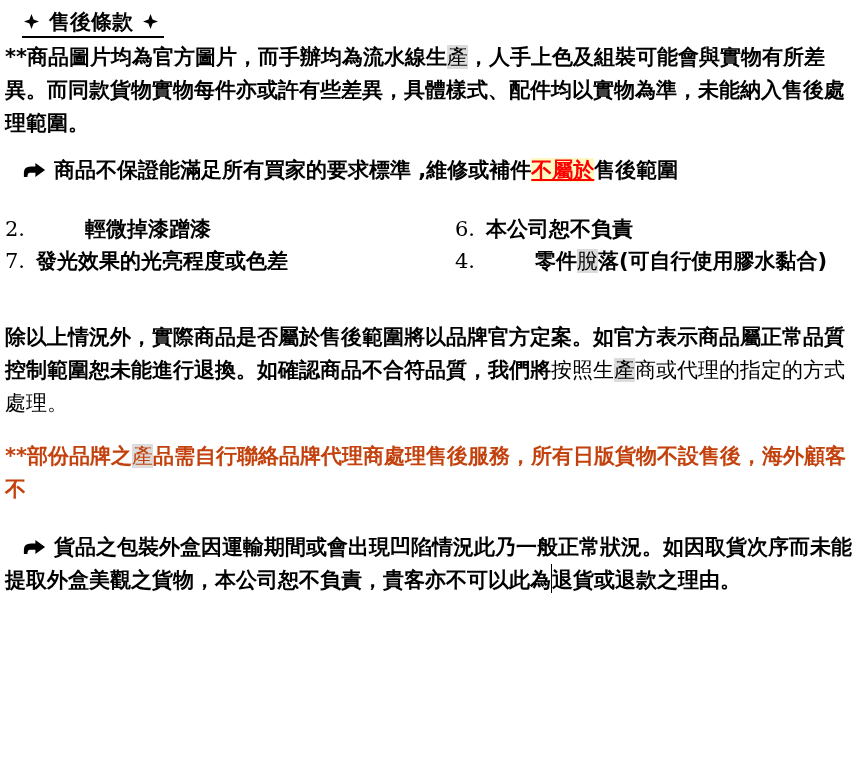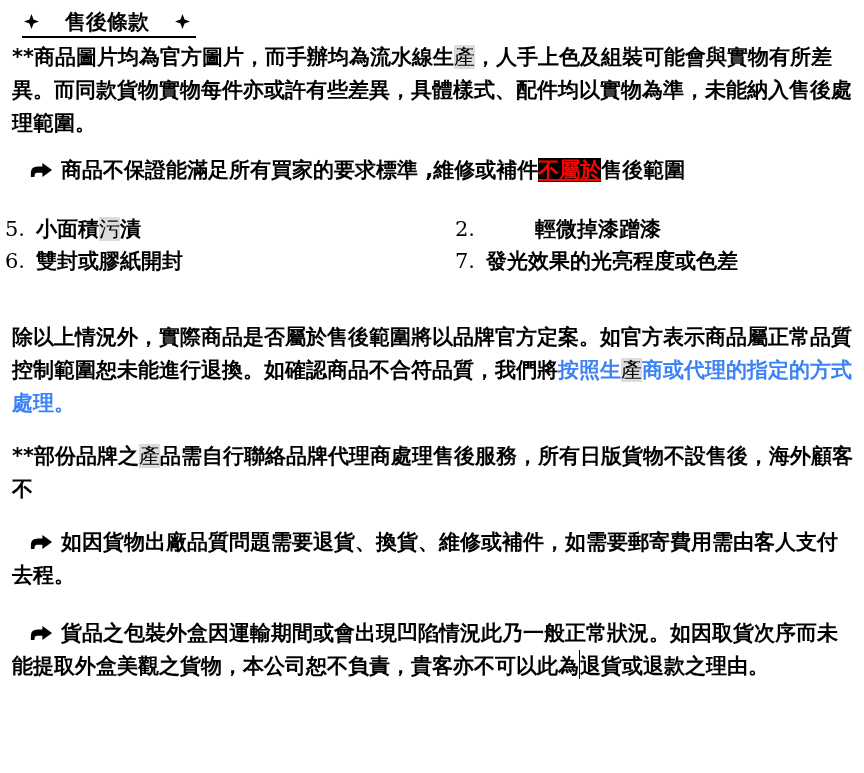--- a/index.html
+++ b/index.html
@@ -23,28 +23,28 @@
     width: 864px;
   }
   
   .title-row {
     margin-left: 17px;
     margin-bottom: 2px;
   }
   .title-inner {
     display: inline-flex;
     align-items: center;
-    gap: 26px;
+    gap: 10px;
     border-bottom: 2px solid #000;
     padding: 0 6px 1px 2px;
     line-height: 26px;
   }
   .star-icon svg { display: block; }
   
-  .para { margin: 7px; }
+  .para { margin: 0; }
   .p-intro      { margin-top: 2px; }
   .p-policy     { margin-top: 14px; }
   .excl-grid    { margin-top: 26px; display: grid; grid-template-columns: 450px 1fr; grid-auto-rows: 32px; align-items: center; }
   .p-official   { margin-top: 44px; }
   .p-brand      { margin-top: 20px; }
   .p-factory    { margin-top: 20px; }
   .p-packaging  { margin-top: 25px; }
   
   .arrow-icon {
     display: inline-block;
@@ -52,30 +52,30 @@
     vertical-align: -1px;
   }
   .arrow-icon svg { display: block; }
   
   .alt {
     font-weight: 400;
     background: #dcdcdc;
     color: inherit;
   }
   .thin {
-    font-weight: 700;
-    color: #3b82f6;
+    font-weight: 400;
+    color: #000000;
   }
   .hl {
-    background: #000000;
+    background: #fef9c3;
     color: #ff0000;
     text-decoration: underline;
     text-decoration-color: #ff0000;
   }
-  .red-text { color: #000000; }
+  .red-text { color: #c2410c; }
   .caret {
     display: inline-block;
     width: 1px;
     height: 29px;
     background: #000;
     vertical-align: -6px;
   }
   
   .num {
     font-family: "DejaVu Serif", "Liberation Serif", serif;
@@ -106,34 +106,31 @@
     </span>
   </div>
 
   <p class="para p-intro"><span>**商品圖片均為官方圖片，而手辦均為流水線生</span><span class="alt">產</span><span>，人手上色及組裝可能會與實物有所差異。而同款貨物實物每件亦或許有些差異，具體樣式、配件均以實物為準，未能納入售後處理範圍。</span></p>
 
   <p class="para p-policy"><span class="arrow-icon"><svg width="23" height="16" viewBox="0 0 26 18">
           <path d="M1 17 L1 12 Q1 5 9 5 L14 5 L14 1 L25 9 L14 17 L14 12 L8 12 Q5 12 5 17 Z" fill="#000"></path>
         </svg></span><span>商品不保證能滿足所有買家的要求標準 ,維修或補件</span><span class="hl">不屬於</span><span>售後範圍</span></p>
 
   <div class="excl-grid">
-    <div><span class="num num-right">5.</span><span>小面積</span><span class="alt">污</span><span>漬</span></div>
 
     <div><span class="num num-left">2.</span><span>輕微掉漆蹭漆</span></div>
-    <div><span class="num num-right">6.</span><span>雙封或膠紙開封</span></div>
+    <div><span class="num num-right">6.</span><span>本公司恕不負責</span></div>
 
     <div><span class="num num-right">7.</span><span>發光效果的光亮程度或色差</span></div>
 
+    <div><span class="num num-left">4.</span><span>零件</span><span class="alt">脫</span><span>落(可自行使用膠水黏合)</span></div>
   </div>
 
   <p class="para p-official"><span>除以上情況外，實際商品是否屬於售後範圍將以品牌官方定案。如官方表示商品屬正常品質控制範圍恕未能進行退換。如確認商品不合符品質，我們將</span><span class="thin">按照生</span><span class="alt">產</span><span class="thin">商或代理的指定的方式處理。</span></p>
 
   <p class="para p-brand red-text"><span>**部份品牌之</span><span class="alt">產</span><span>品需自行聯絡品牌代理商處理售後服務，所有日版貨物不設售後，海外顧客不</span><br></p>
 
-  <p class="para p-factory"><span class="arrow-icon"><svg width="23" height="16" viewBox="0 0 26 18">
-          <path d="M1 17 L1 12 Q1 5 9 5 L14 5 L14 1 L25 9 L14 17 L14 12 L8 12 Q5 12 5 17 Z" fill="#000"></path>
-        </svg></span><span>如因貨物出廠品質問題需要退貨、換貨、維修或補件，如需要郵寄費用需由客人支付去程。</span></p>
 
   <p class="para p-packaging"><span class="arrow-icon"><svg width="23" height="16" viewBox="0 0 26 18">
           <path d="M1 17 L1 12 Q1 5 9 5 L14 5 L14 1 L25 9 L14 17 L14 12 L8 12 Q5 12 5 17 Z" fill="#000"></path>
         </svg></span><span>貨品之包裝外盒因運輸期間或會出現凹陷情況此乃一般正常狀況。如因取貨次序而未能提取外盒美觀之貨物，本公司恕不負責，貴客亦不可以此為</span><span class="caret"></span><span>退貨或退款之理由。</span></p>
 
 </div>
 
 </body></html>

